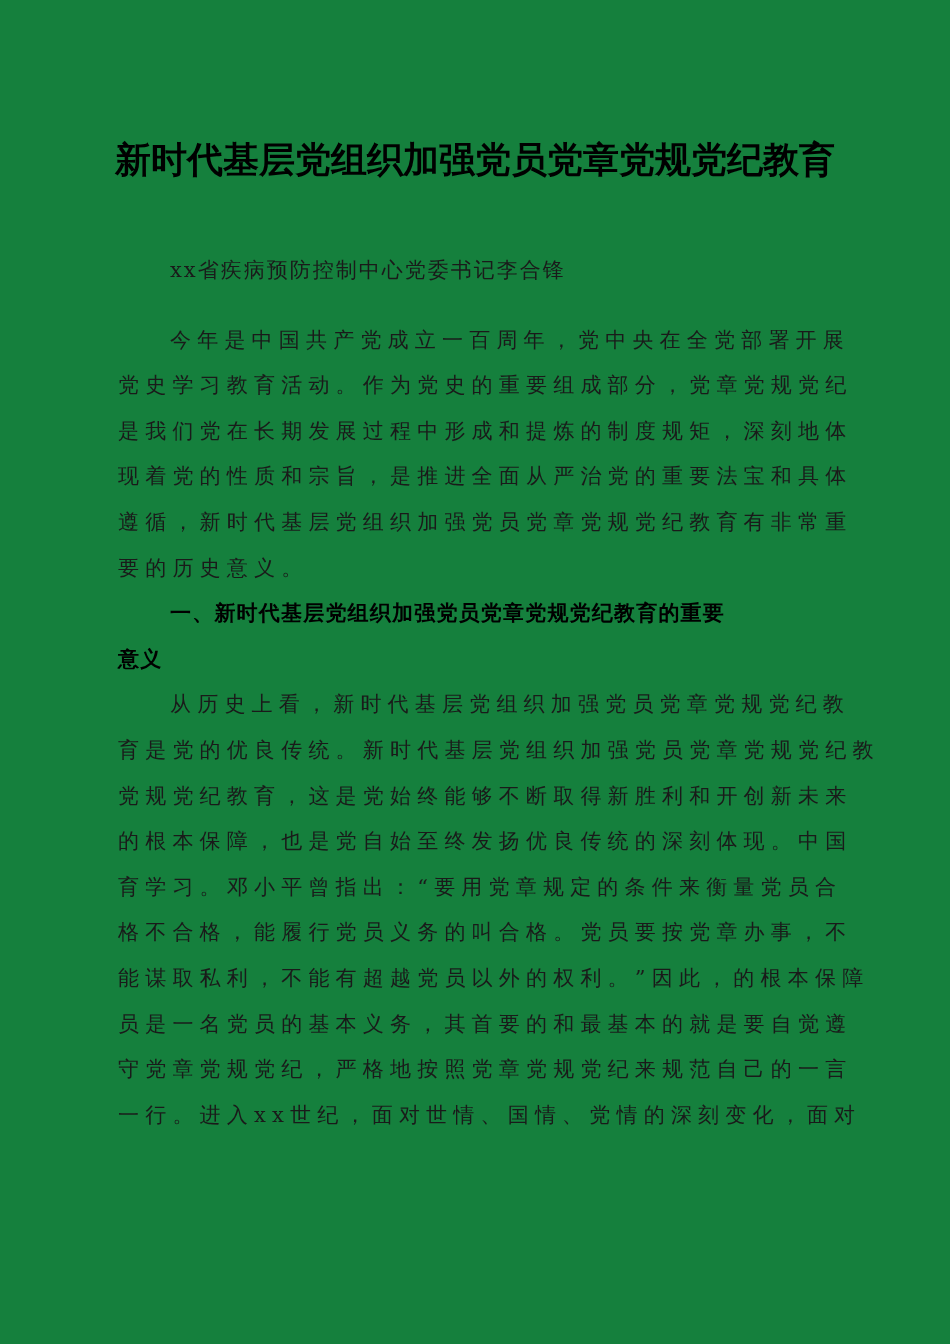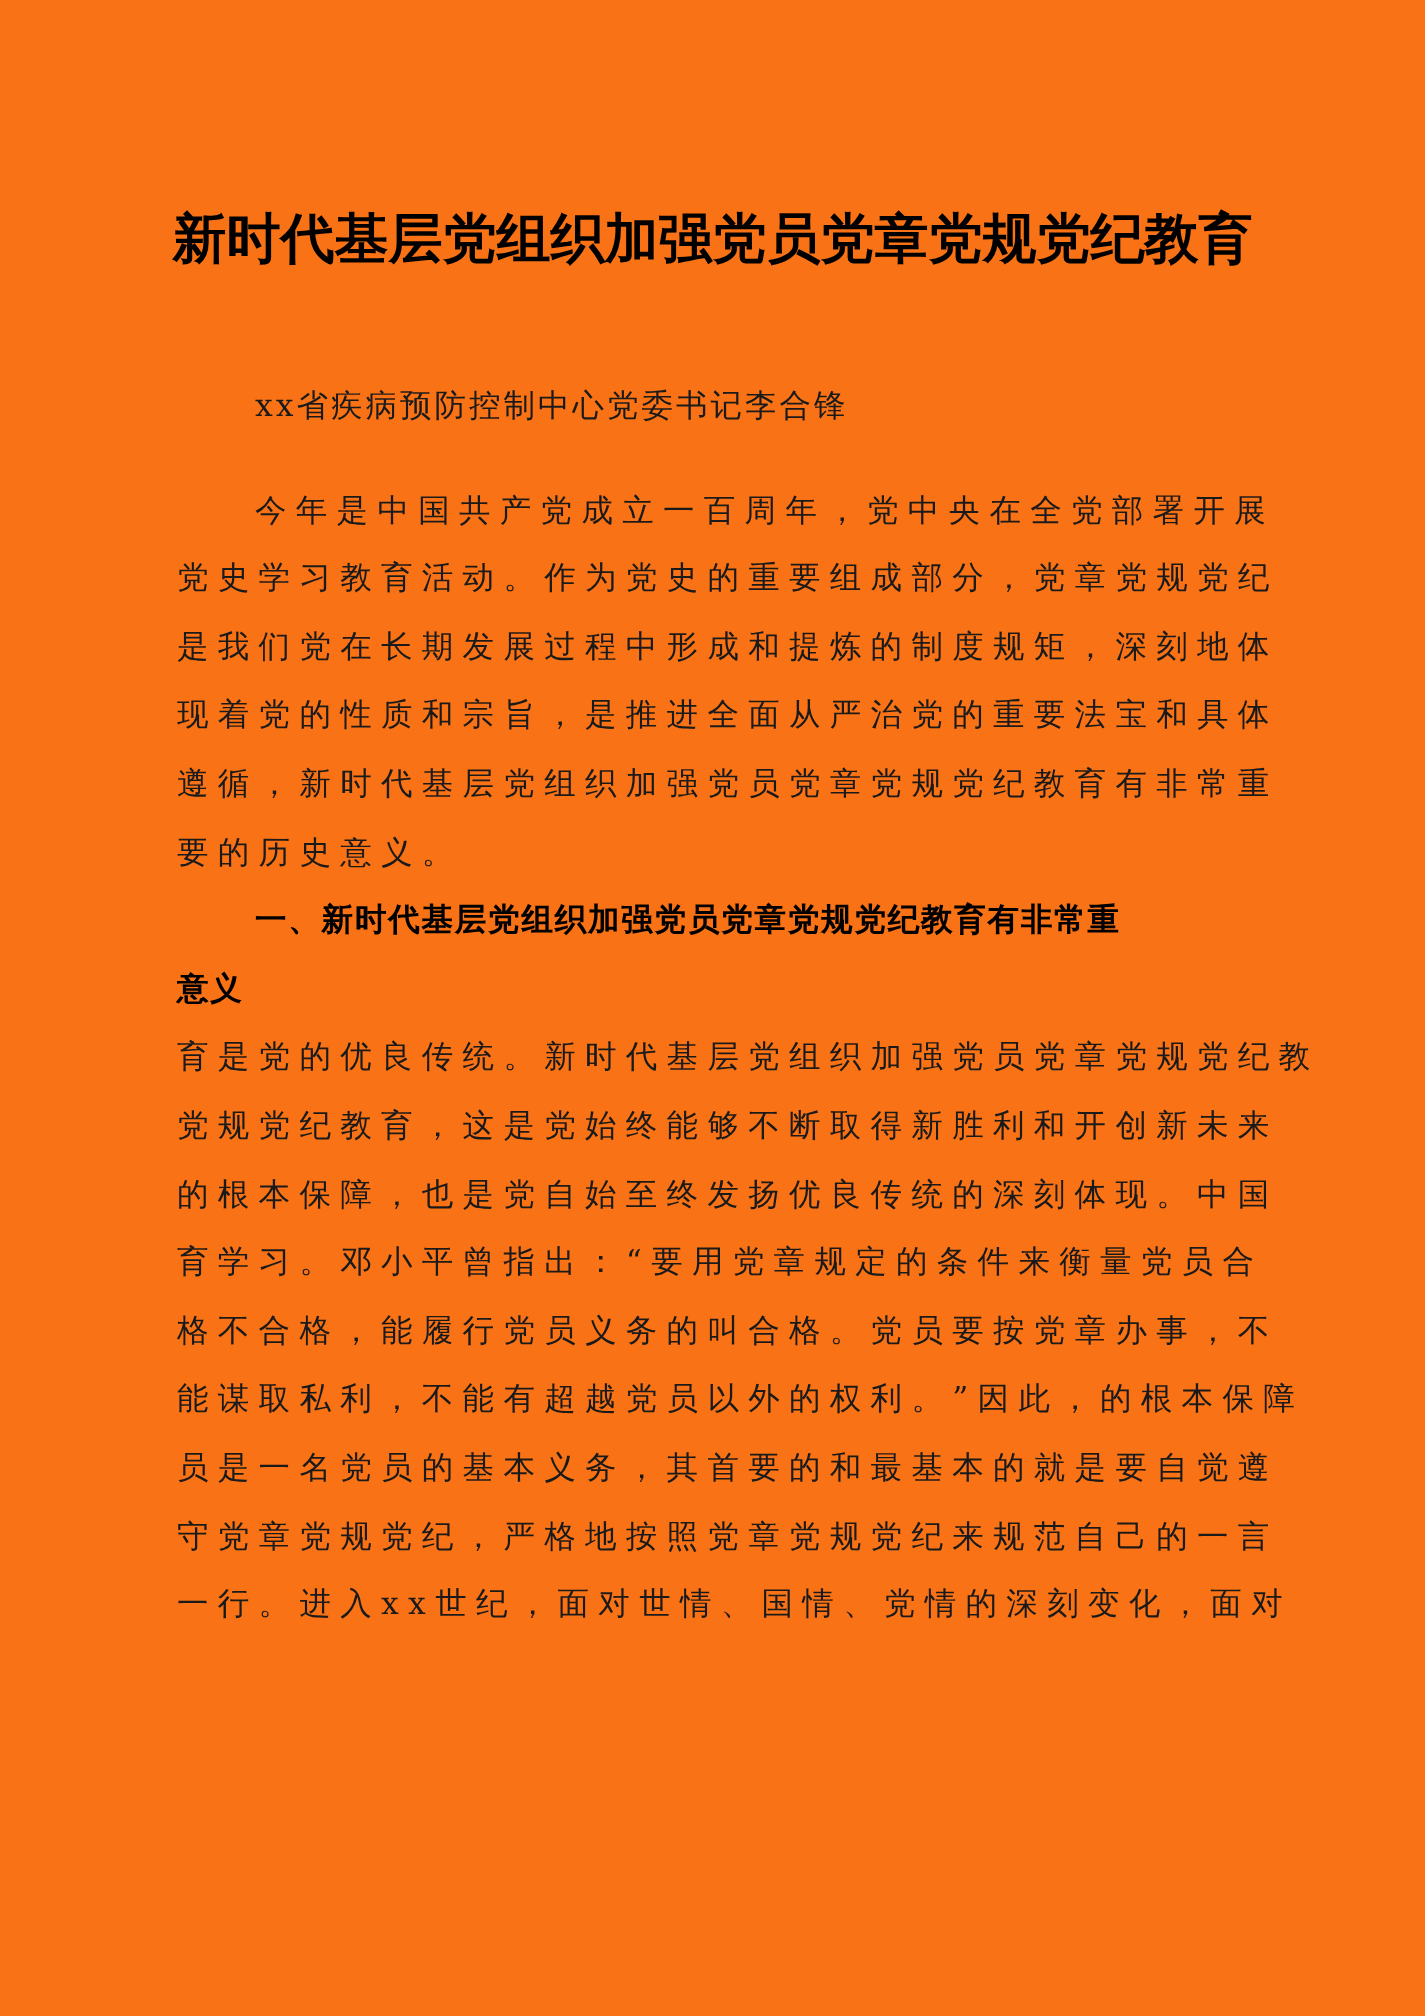--- a/index.html
+++ b/index.html
@@ -1,18 +1,18 @@
 <!DOCTYPE html>
 <html><head>
 <meta charset="utf-8">
 <style>
   html, body { margin: 0; padding: 0; background: #ffffff; }
   body { width: 950px; height: 1344px; position: relative; overflow: hidden;
          font-family: "DejaVu Serif", "Liberation Serif", serif; color: #111; }
-  .page { position: absolute; left: 0; top: 0; width: 950px; height: 1344px; background: #f97316; }
+  .page { position: absolute; left: 0; top: 0; width: 950px; height: 1344px; background: #15803d; }
   .title { position: absolute; left: 0; width: 950px; text-align: center;
            font-family: "DejaVu Serif", serif; font-weight: bold; font-size: 36px;
            line-height: 46px; top: 136px; color: #000; letter-spacing: 0px; }
   .title div { white-space: nowrap; }
   .body { position: absolute; left: 118px; top: 248px; width: 710px; }
   .line { height: 45.6px; line-height: 45.6px; font-size: 21px; white-space: nowrap;
           letter-spacing: 6.2px; color: #1a1a1a; }
   .indent { padding-left: 52px; }
   .author { letter-spacing: 2px; }
   .heading { font-weight: bold; font-family: "DejaVu Sans", sans-serif; letter-spacing: 1.2px; color: #000; }
@@ -32,25 +32,26 @@
     <div>
       <div class="line indent">今年是中国共产党成立一百周年，党中央在全党部署开展</div>
       <div class="line">党史学习教育活动。作为党史的重要组成部分，党章党规党纪</div>
       <div class="line">是我们党在长期发展过程中形成和提炼的制度规矩，深刻地体</div>
       <div class="line">现着党的性质和宗旨，是推进全面从严治党的重要法宝和具体</div>
       <div class="line">遵循，新时代基层党组织加强党员党章党规党纪教育有非常重</div>
       <div class="line">要的历史意义。</div>
     </div>
 
     <div>
-      <div class="line indent heading">一、新时代基层党组织加强党员党章党规党纪教育有非常重</div>
+      <div class="line indent heading">一、新时代基层党组织加强党员党章党规党纪教育的重要</div>
       <div class="line heading">意义</div>
     </div>
 
     <div>
+      <div class="line indent">从历史上看，新时代基层党组织加强党员党章党规党纪教</div>
       <div class="line">育是党的优良传统。新时代基层党组织加强党员党章党规党纪教</div>
       <div class="line">党规党纪教育，这是党始终能够不断取得新胜利和开创新未来</div>
       <div class="line">的根本保障，也是党自始至终发扬优良传统的深刻体现。中国</div>
       <div class="line">育学习。邓小平曾指出：“要用党章规定的条件来衡量党员合</div>
       <div class="line">格不合格，能履行党员义务的叫合格。党员要按党章办事，不</div>
       <div class="line">能谋取私利，不能有超越党员以外的权利。”因此，的根本保障</div>
       <div class="line">员是一名党员的基本义务，其首要的和最基本的就是要自觉遵</div>
       <div class="line">守党章党规党纪，严格地按照党章党规党纪来规范自己的一言</div>
       <div class="line">一行。进入xx世纪，面对世情、国情、党情的深刻变化，面对</div>
     </div>

